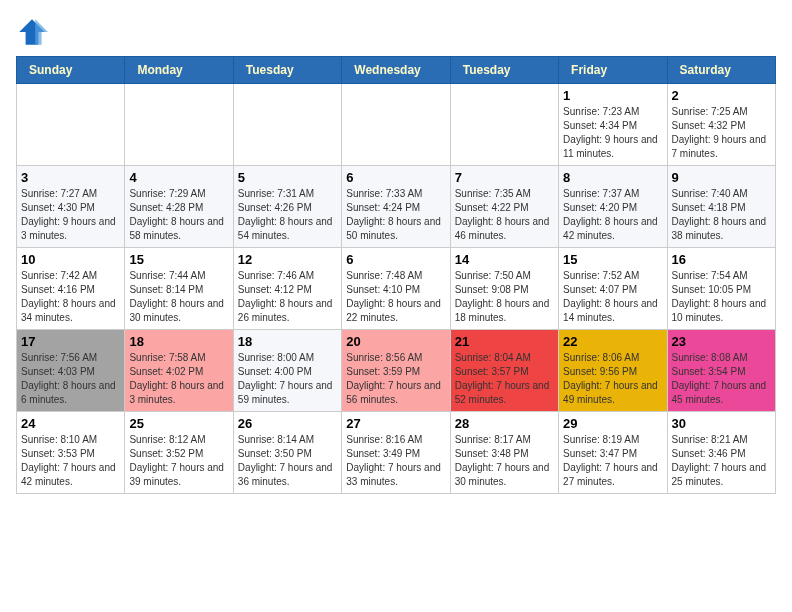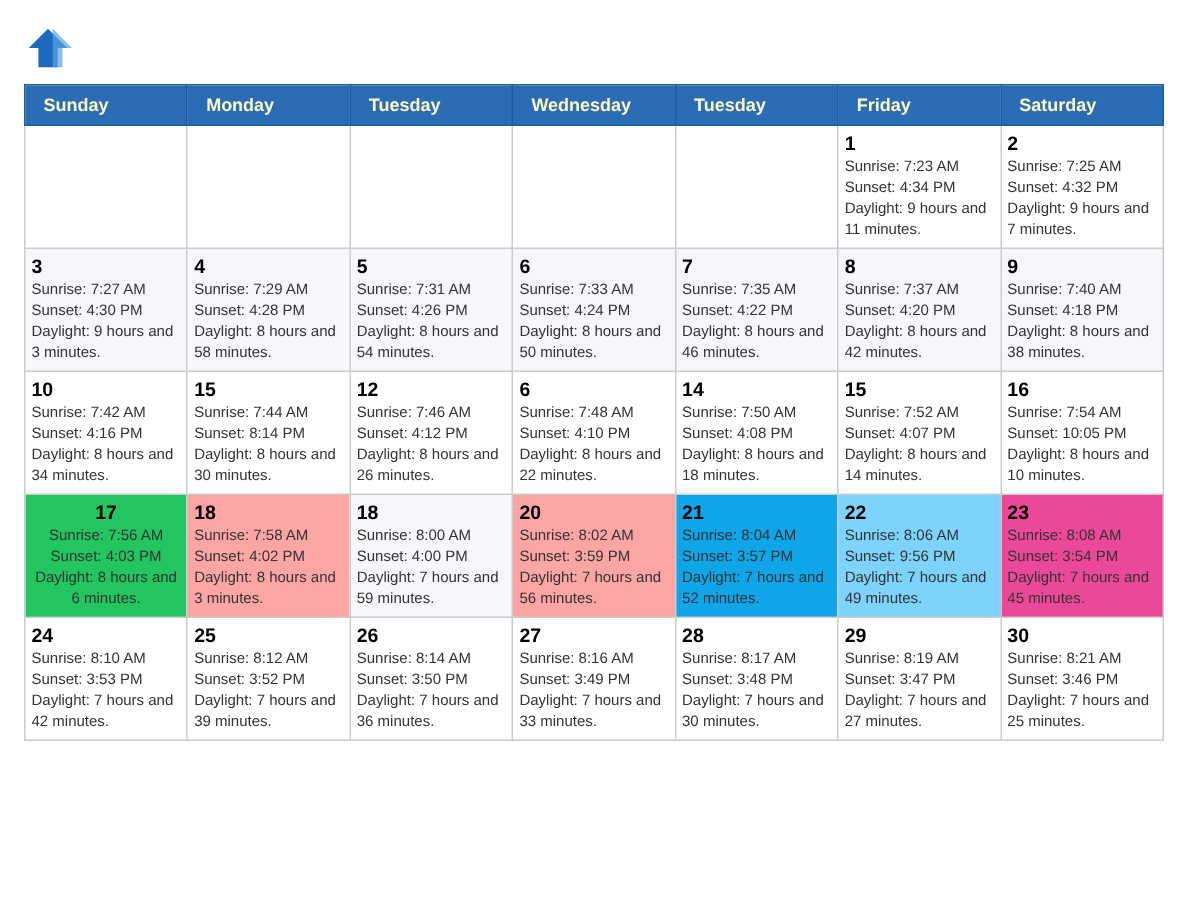--- a/index.html
+++ b/index.html
@@ -203,68 +203,68 @@
         </td>
         <td>
           <span class="day-number">6</span>
           <div class="day-info">Sunrise: 7:48 AM
 Sunset: 4:10 PM
 Daylight: 8 hours and 22 minutes.</div>
         </td>
         <td>
           <span class="day-number">14</span>
           <div class="day-info">Sunrise: 7:50 AM
-Sunset: 4:08 PM
+Sunset: 9:08 PM
 Daylight: 8 hours and 18 minutes.</div>
         </td>
         <td>
           <span class="day-number">15</span>
           <div class="day-info">Sunrise: 7:52 AM
 Sunset: 4:07 PM
 Daylight: 8 hours and 14 minutes.</div>
         </td>
         <td>
           <span class="day-number">16</span>
           <div class="day-info">Sunrise: 7:54 AM
 Sunset: 10:05 PM
 Daylight: 8 hours and 10 minutes.</div>
         </td>
       </tr>
       <tr>
-        <td style="background: #22c55e; text-align: center;">
+        <td style="background: #a3a3a3;">
           <span class="day-number">17</span>
           <div class="day-info">Sunrise: 7:56 AM
 Sunset: 4:03 PM
 Daylight: 8 hours and 6 minutes.</div>
         </td>
         <td style="background: #fca5a5;">
           <span class="day-number">18</span>
           <div class="day-info">Sunrise: 7:58 AM
 Sunset: 4:02 PM
 Daylight: 8 hours and 3 minutes.</div>
         </td>
         <td style="background: rgb(245, 247, 250);">
           <span class="day-number">18</span>
           <div class="day-info">Sunrise: 8:00 AM
 Sunset: 4:00 PM
 Daylight: 7 hours and 59 minutes.</div>
         </td>
         <td style="background: #fca5a5;">
           <span class="day-number">20</span>
-          <div class="day-info">Sunrise: 8:02 AM
+          <div class="day-info">Sunrise: 8:56 AM
 Sunset: 3:59 PM
 Daylight: 7 hours and 56 minutes.</div>
         </td>
-        <td style="background: #0ea5e9;">
+        <td style="background: #ef4444;">
           <span class="day-number">21</span>
           <div class="day-info">Sunrise: 8:04 AM
 Sunset: 3:57 PM
 Daylight: 7 hours and 52 minutes.</div>
         </td>
-        <td style="background: #7dd3fc;">
+        <td style="background: #eab308;">
           <span class="day-number">22</span>
           <div class="day-info">Sunrise: 8:06 AM
 Sunset: 9:56 PM
 Daylight: 7 hours and 49 minutes.</div>
         </td>
         <td style="background: #ec4899;">
           <span class="day-number">23</span>
           <div class="day-info">Sunrise: 8:08 AM
 Sunset: 3:54 PM
 Daylight: 7 hours and 45 minutes.</div>

